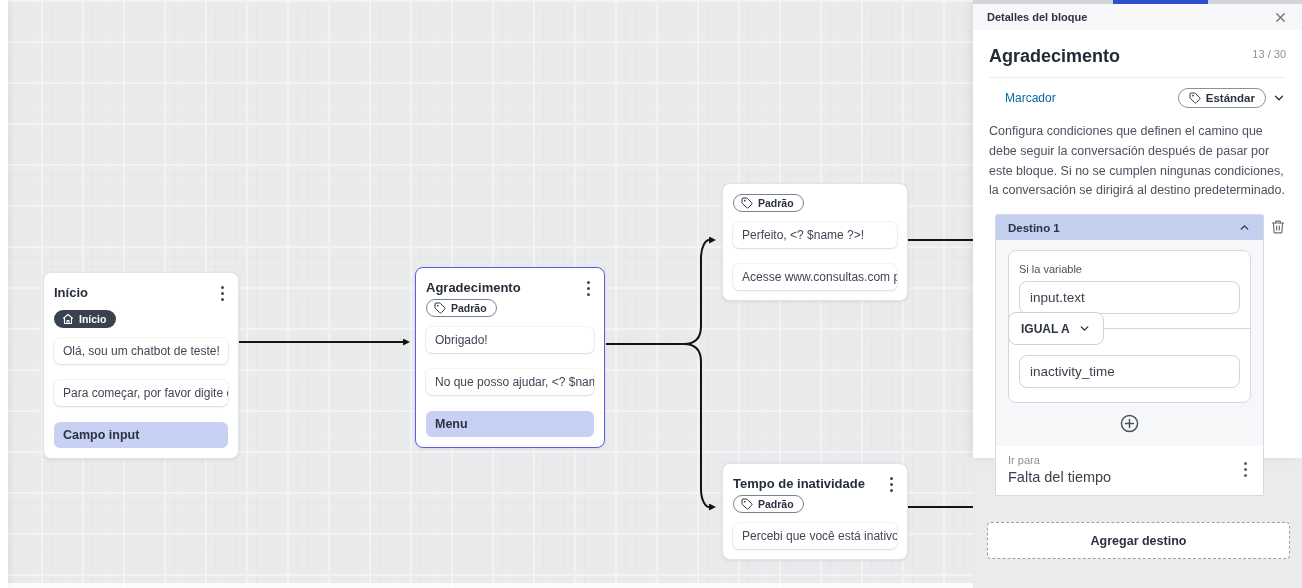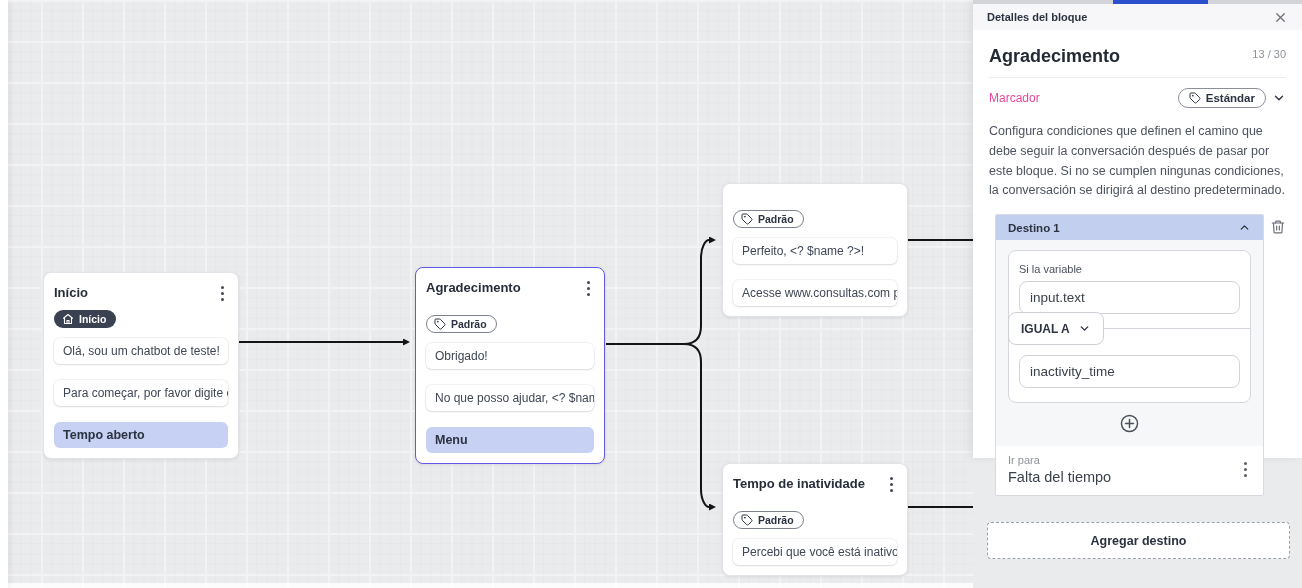--- a/index.html
+++ b/index.html
@@ -29,21 +29,21 @@
   .node-head { display:flex; justify-content:space-between; align-items:flex-start; }
   .node-title { font-size:13px; font-weight:700; color:#272e3b; padding-top:2px; }
   .kebab { display:flex; flex-direction:column; gap:3px; align-items:center;
     padding:3px 4px; cursor:pointer; }
   .kebab i { width:3px; height:3px; border-radius:50%; background:#3f4654; display:block; }
   .badge-dark { display:inline-flex; align-items:center; gap:5px; background:#3a4150;
     color:#fff; border-radius:20px; padding:3px 10px 3px 8px; font-size:10.5px;
     font-weight:700; margin-top:6px; }
   .badge-outline { display:inline-flex; align-items:center; gap:5px; background:#fff;
     border:1px solid #7c828c; border-radius:20px; padding:2px 9px 2px 7px;
-    font-size:10.5px; font-weight:700; color:#2b3240; margin-top:16px; }
+    font-size:10.5px; font-weight:700; color:#2b3240; margin-top:0; }
   .msgs { margin-top:9px; display:flex; flex-direction:column; gap:16px; }
   .msg { background:#fff; border-radius:6px; padding:6px 9px; font-size:12px;
     color:#3f4654; white-space:nowrap; overflow:hidden;
     box-shadow:0 0 0 1px rgba(25,30,45,.05), 0 1px 2px rgba(25,30,45,.12); }
   .msg.highlight { background:#c6d1f3; box-shadow:none; font-weight:700;
     color:#2b3240; font-size:12.5px; }
 
   
   .panel { position:absolute; left:973px; top:0; width:329px; height:458px;
     background:#fff; z-index:5; box-shadow:-3px 0 8px rgba(0,0,0,.07);
@@ -54,21 +54,21 @@
     justify-content:space-between; padding:0 14px; flex:none; }
   .panel-header span { font-size:11px; font-weight:700; color:#2b3240; }
   .icon-btn { cursor:pointer; display:flex; align-items:center; }
   .panel-body { padding:0 16px; flex:1; }
   .title-row { display:flex; justify-content:space-between; margin-top:16px; }
   .block-title { font-size:18px; font-weight:700; color:#232a35; }
   .counter { font-size:11px; color:#8d929b; padding-top:2px; }
   .divider { border-bottom:1px solid #ececf0; margin-top:10px; }
   .marker-row { display:flex; justify-content:space-between; align-items:center;
     padding:10px 0 2px; }
-  .marker-label { font-size:12px; color:#ec4899; }
+  .marker-label { font-size:12px; color:#0369a1;margin-left:16px; }
   .marker-right { display:flex; align-items:center; gap:6px; }
   .chip { display:inline-flex; align-items:center; gap:5px; border:1px solid #8a8f99;
     border-radius:13px; padding:3px 10px; font-size:11.5px; font-weight:700;
     color:#2b3240; background:#fff; cursor:pointer; }
   .tabs { display:flex; align-items:stretch; gap:24px; padding-left:6px; margin-top:4px;
     border-bottom:1px solid #e4e5e9; }
   .tab { display:flex; align-items:center; padding:10px 2px 9px; font-size:12.5px;
     font-weight:700; color:#2b3240; cursor:pointer; }
   .tab.active { border-bottom:3px solid #2b4cc4; padding-bottom:6px; }
   .tab-badge { width:16px; height:16px; border-radius:50%; background:#dedcf8;
@@ -140,21 +140,21 @@
       <svg width="12" height="12" viewBox="0 0 24 24" fill="none" stroke="#fff" stroke-width="2.2" stroke-linecap="round" stroke-linejoin="round">
           <path d="M3 10.5 12 3l9 7.5"></path>
           <path d="M5 9.5V21h14V9.5"></path>
           <path d="M10 21v-6h4v6"></path>
         </svg>
       <span>Início</span>
     </span>
     <div class="msgs">
       <div class="msg">Olá, sou um chatbot de teste!</div>
       <div class="msg">Para começar, por favor digite o ...</div>
-      <div class="msg highlight">Tempo aberto</div>
+      <div class="msg highlight">Campo input</div>
     </div>
   </div>
 
   <div class="node selected" style="left:415px; top:267px; width:190px;">
     <div class="node-head">
       <span class="node-title">Agradecimento</span>
       <span class="kebab">
           <i></i>
           <i></i>
           <i></i>

